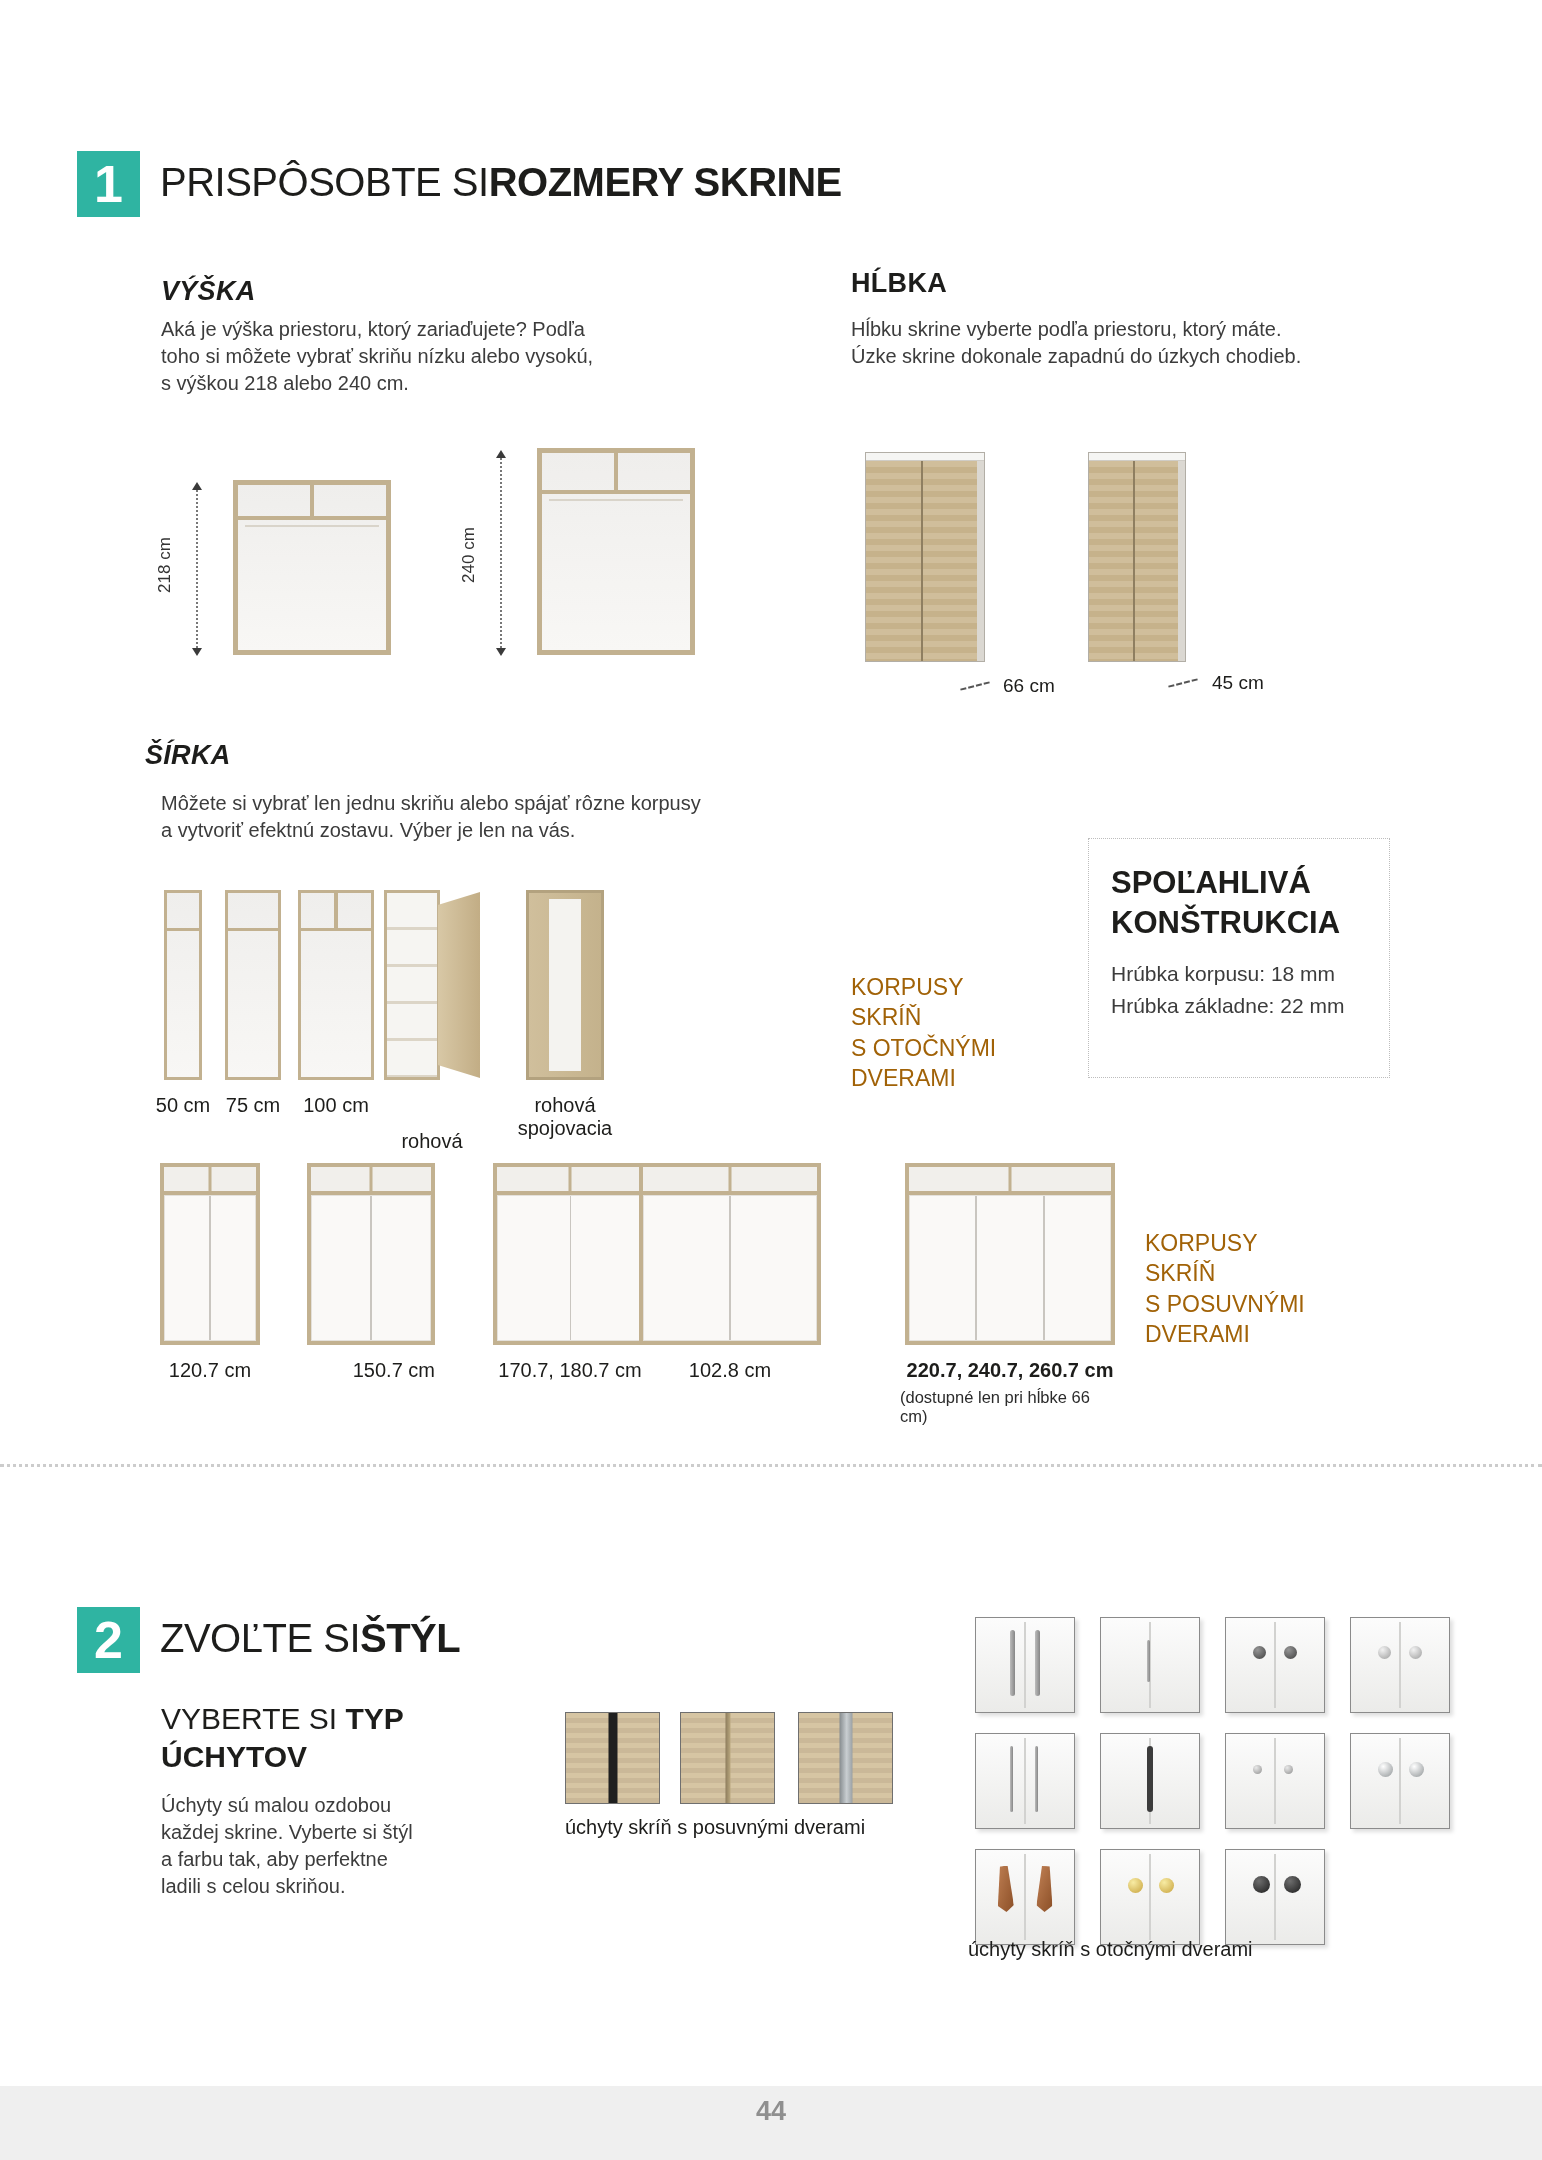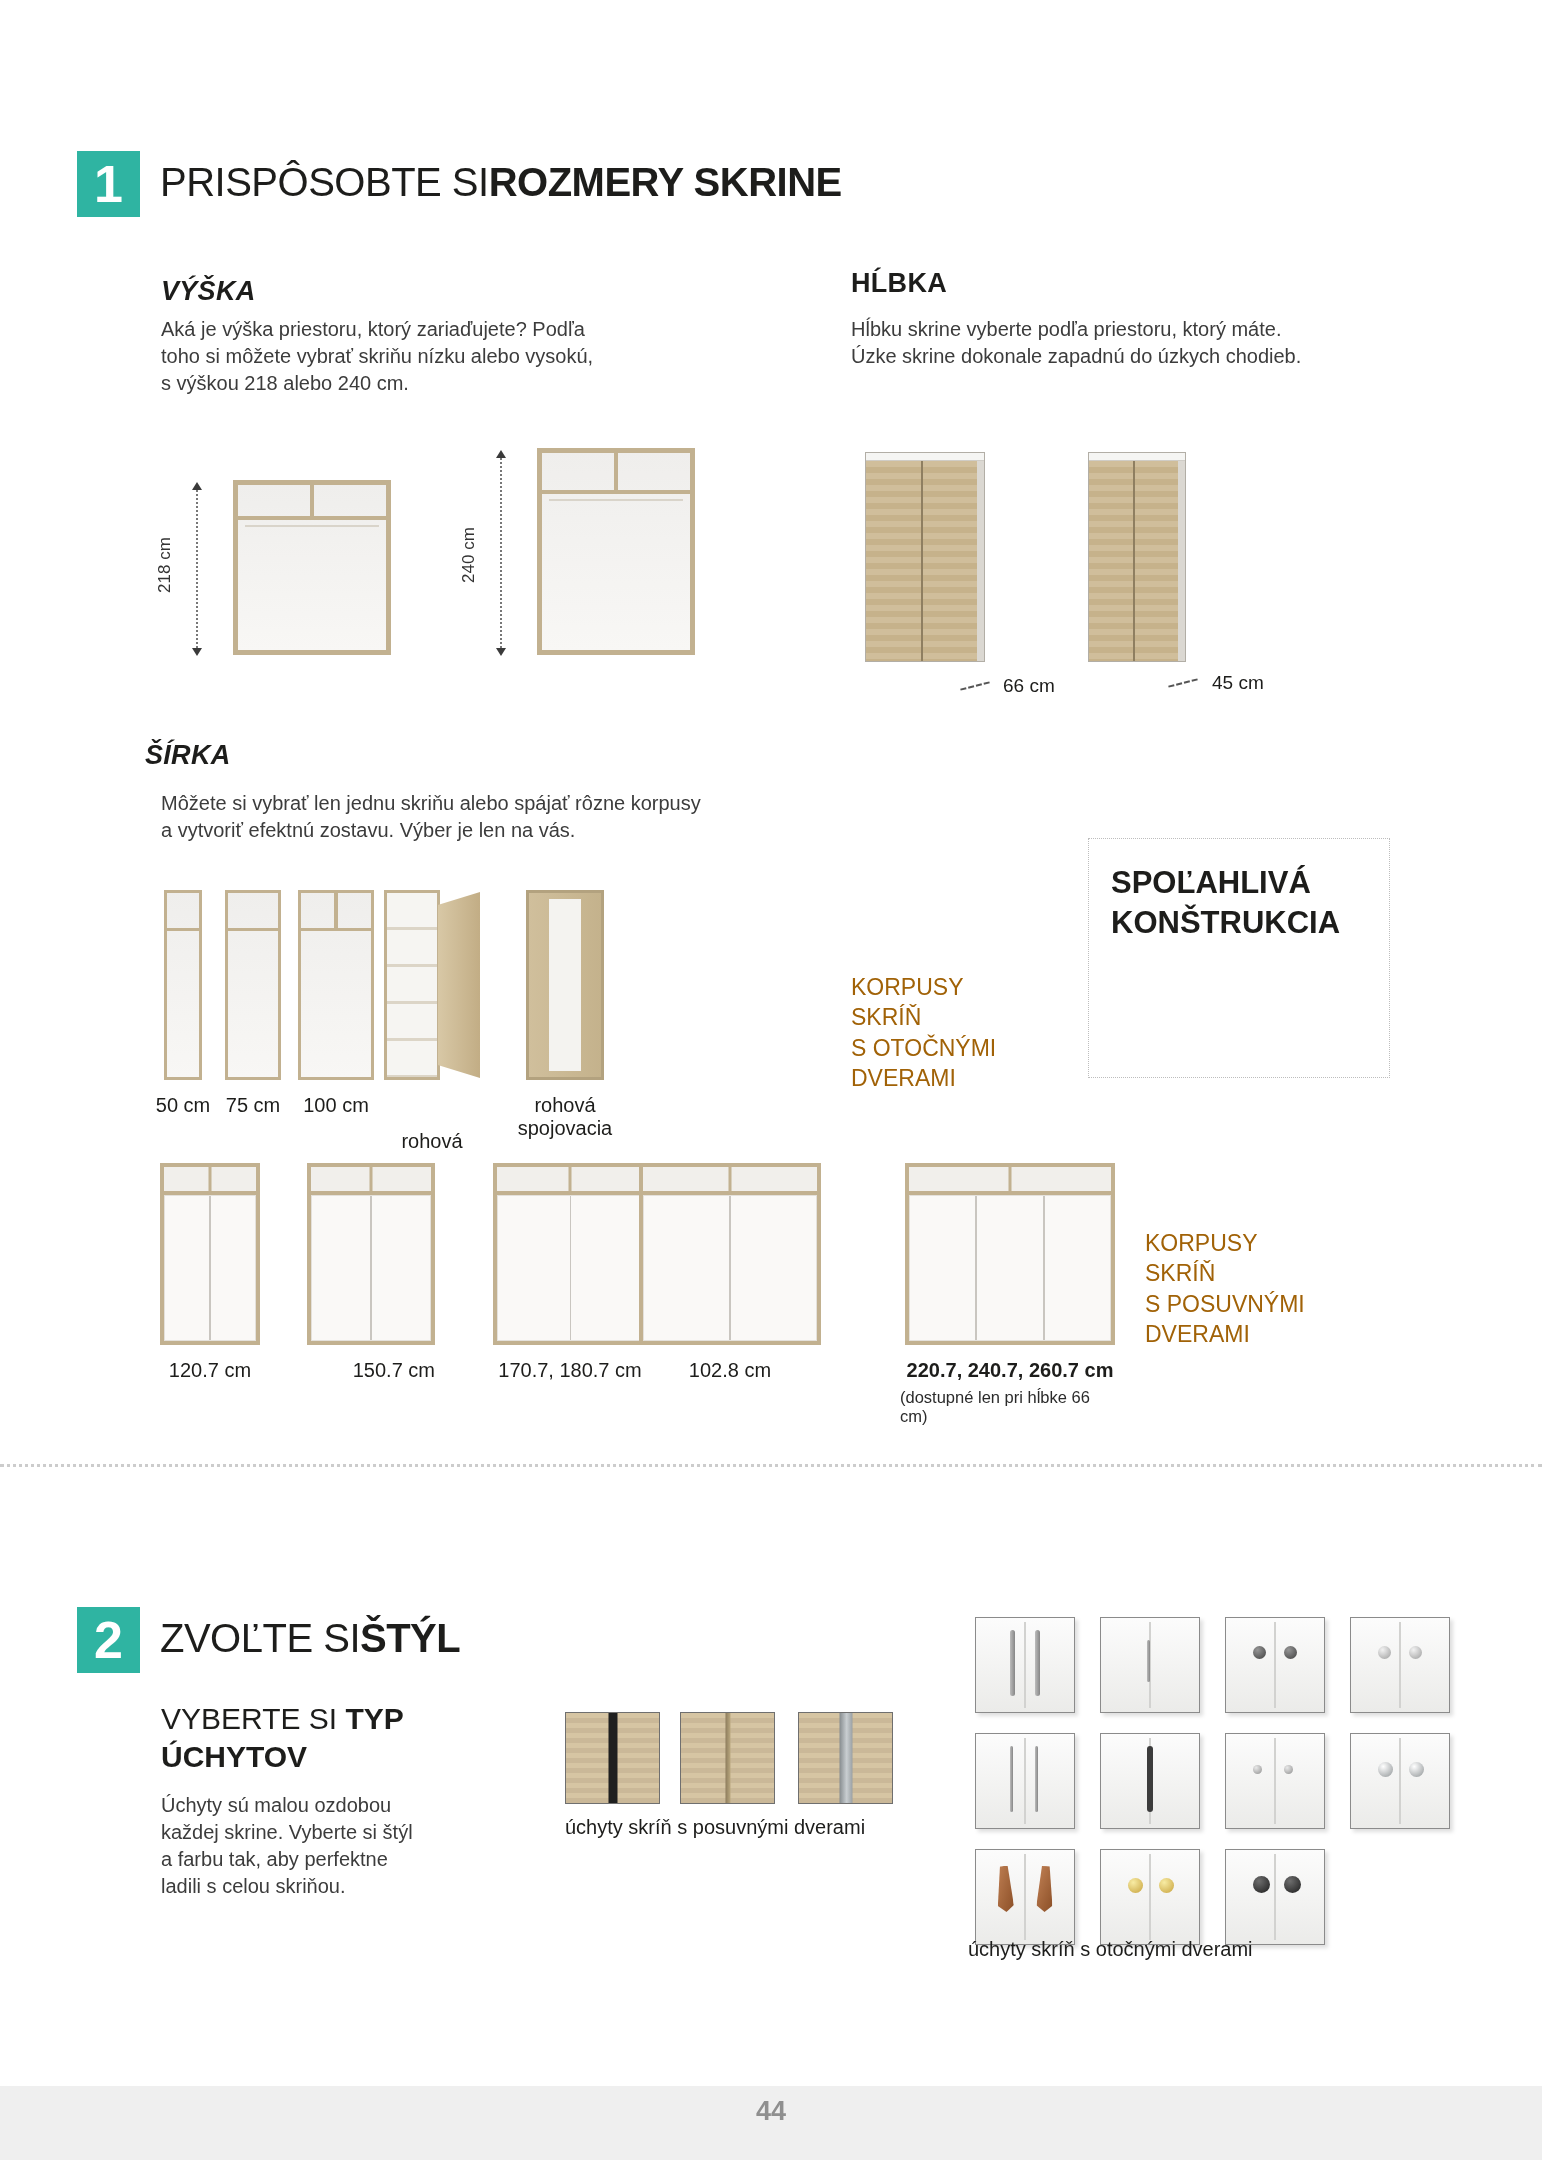--- a/index.html
+++ b/index.html
@@ -223,20 +223,24 @@
   </div>
 
   <div class="cap-txt" style="left:851px;top:972px;">KORPUSY
 SKRÍŇ
 S OTOČNÝMI
 DVERAMI</div>
 
   <div class="dash-box">
     <div class="db-title">SPOĽAHLIVÁ
 KONŠTRUKCIA</div>
+    <div class="db-lines">
+      <div class="db-line">Hrúbka korpusu: 18 mm</div>
+      <div class="db-line">Hrúbka základne: 22 mm</div>
+    </div>
   </div>
 
   <div class="uw" style="left:135px;top:1163px;width:150px;">
     <div class="u-slot" style="width:100px;height:182px;">
       <div class="wrd-slide" style="left:0;top:0;width:100px;height:182px;">
         <div class="ws-top"></div>
         <div class="ws-doors seam2"></div>
       </div>
     </div>
     <div class="u-label small-lab">120.7 cm</div>

